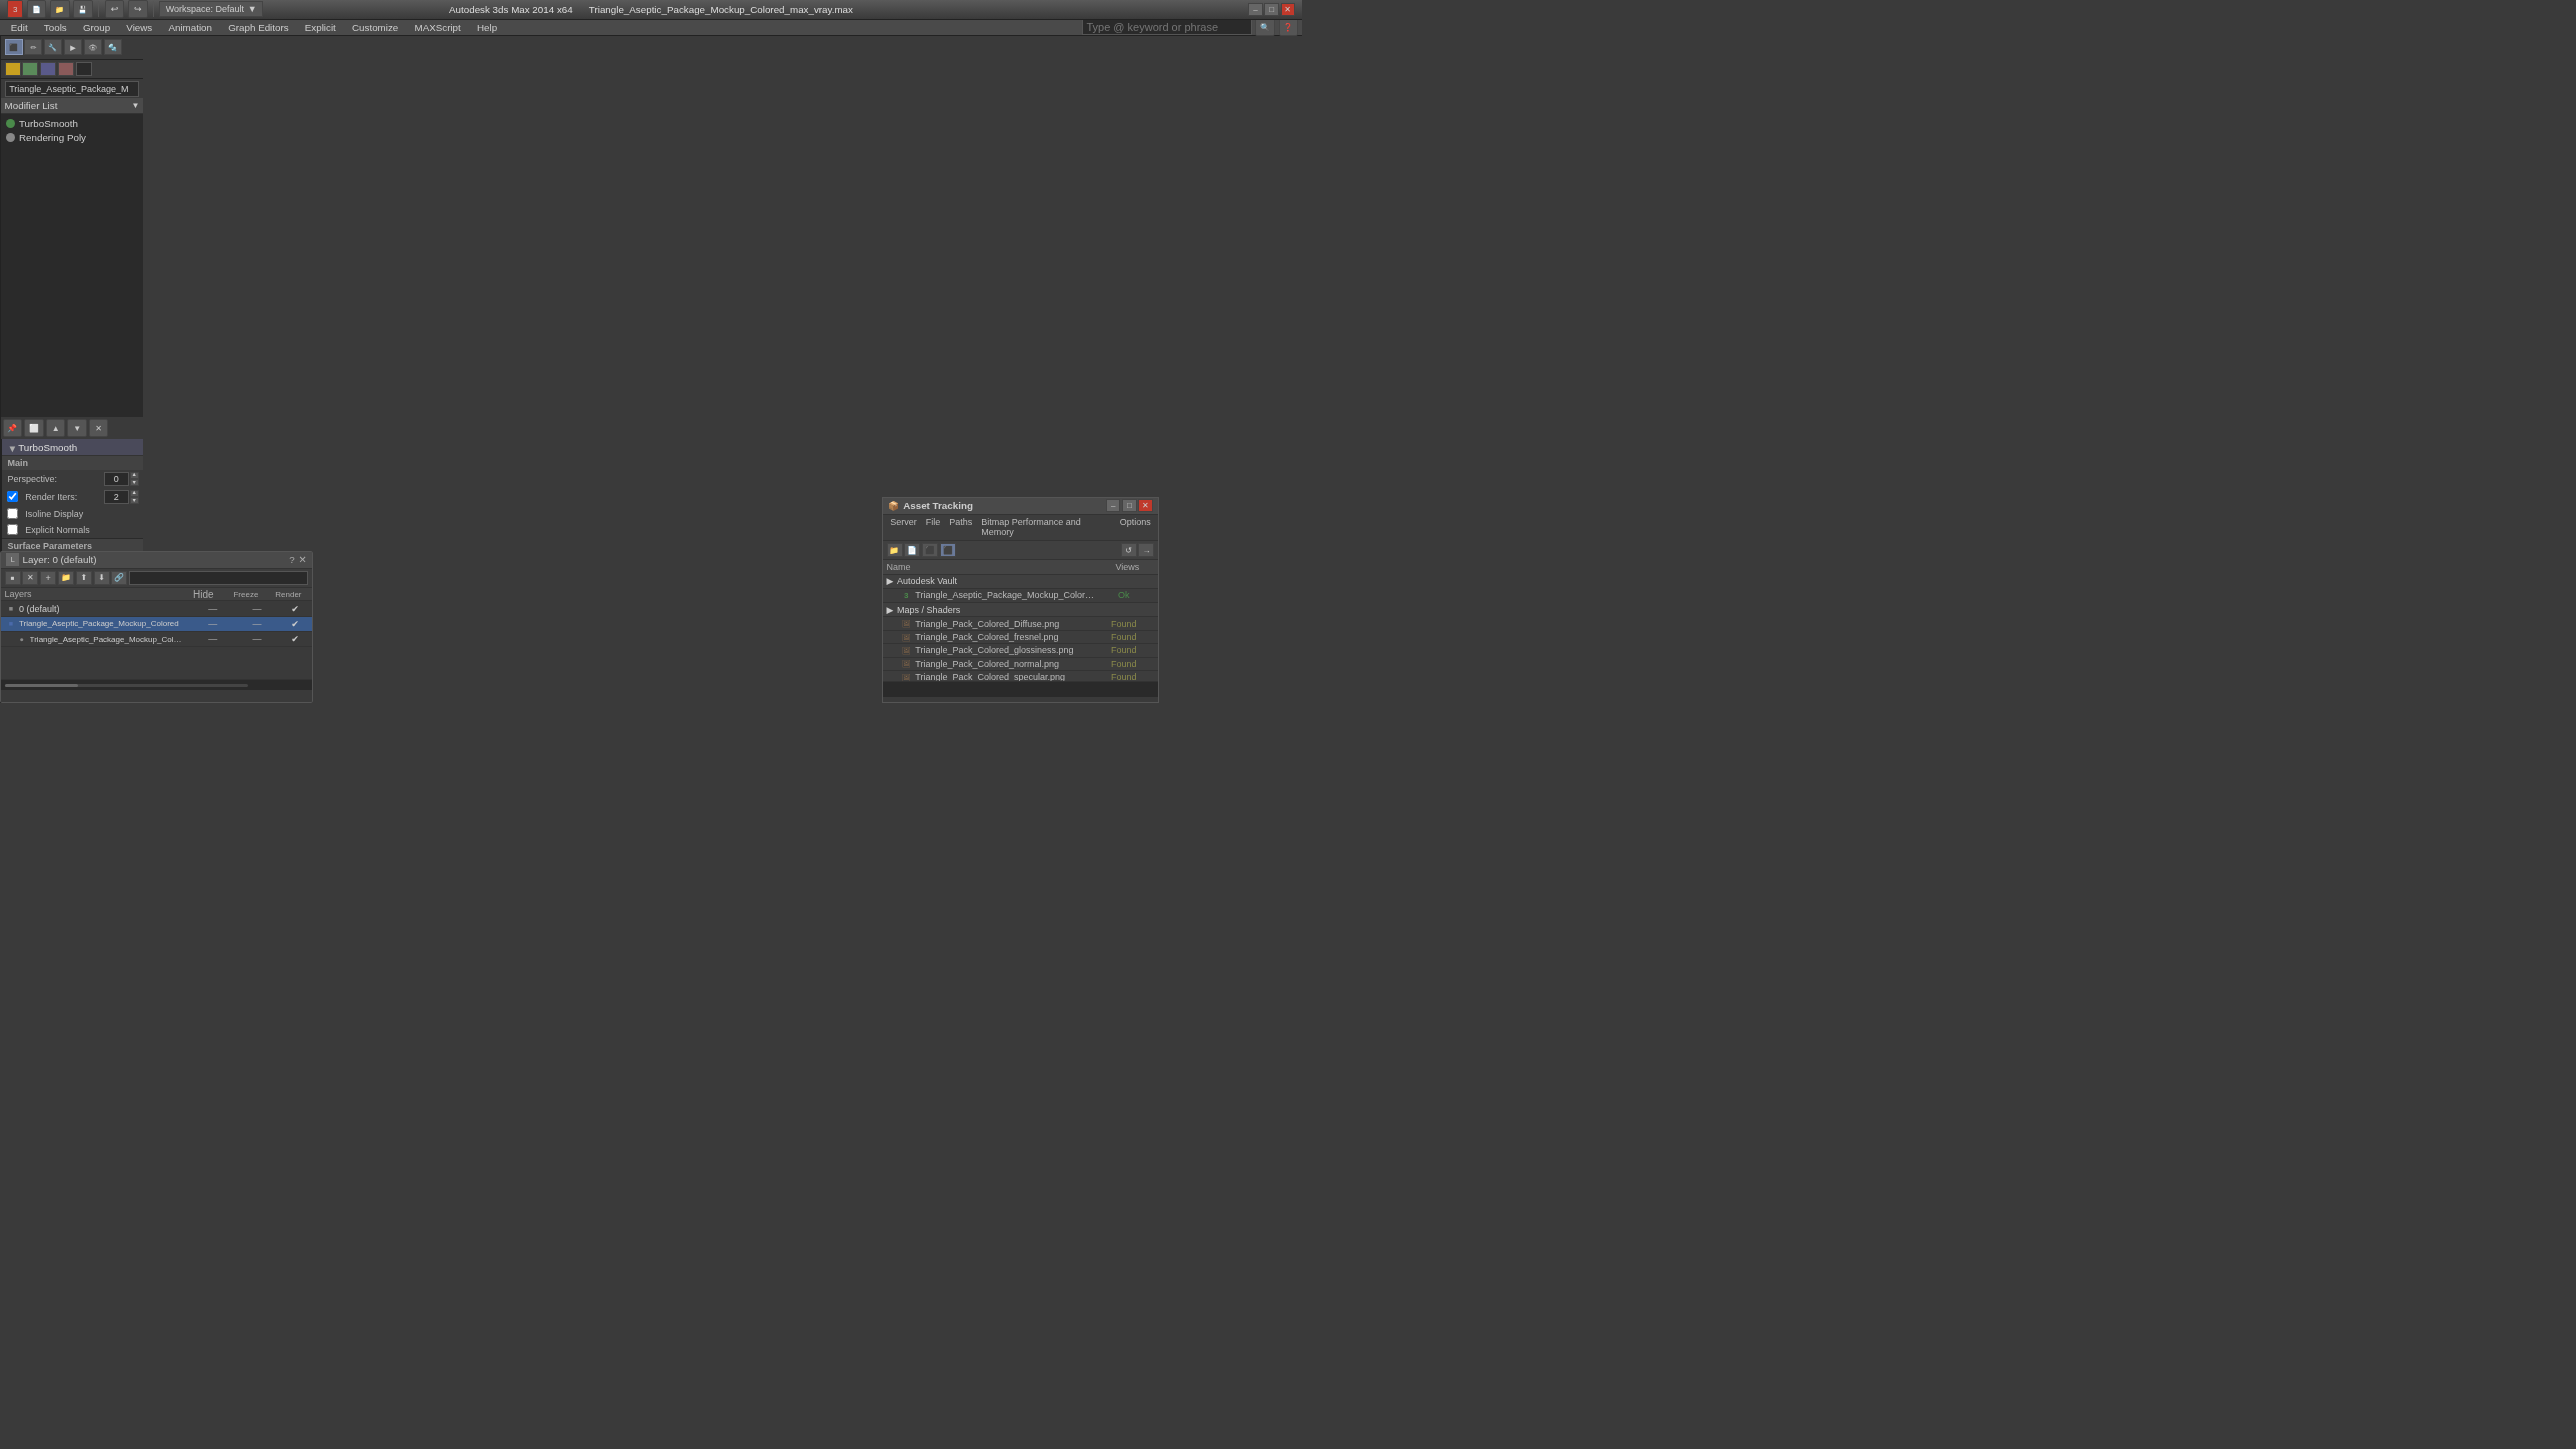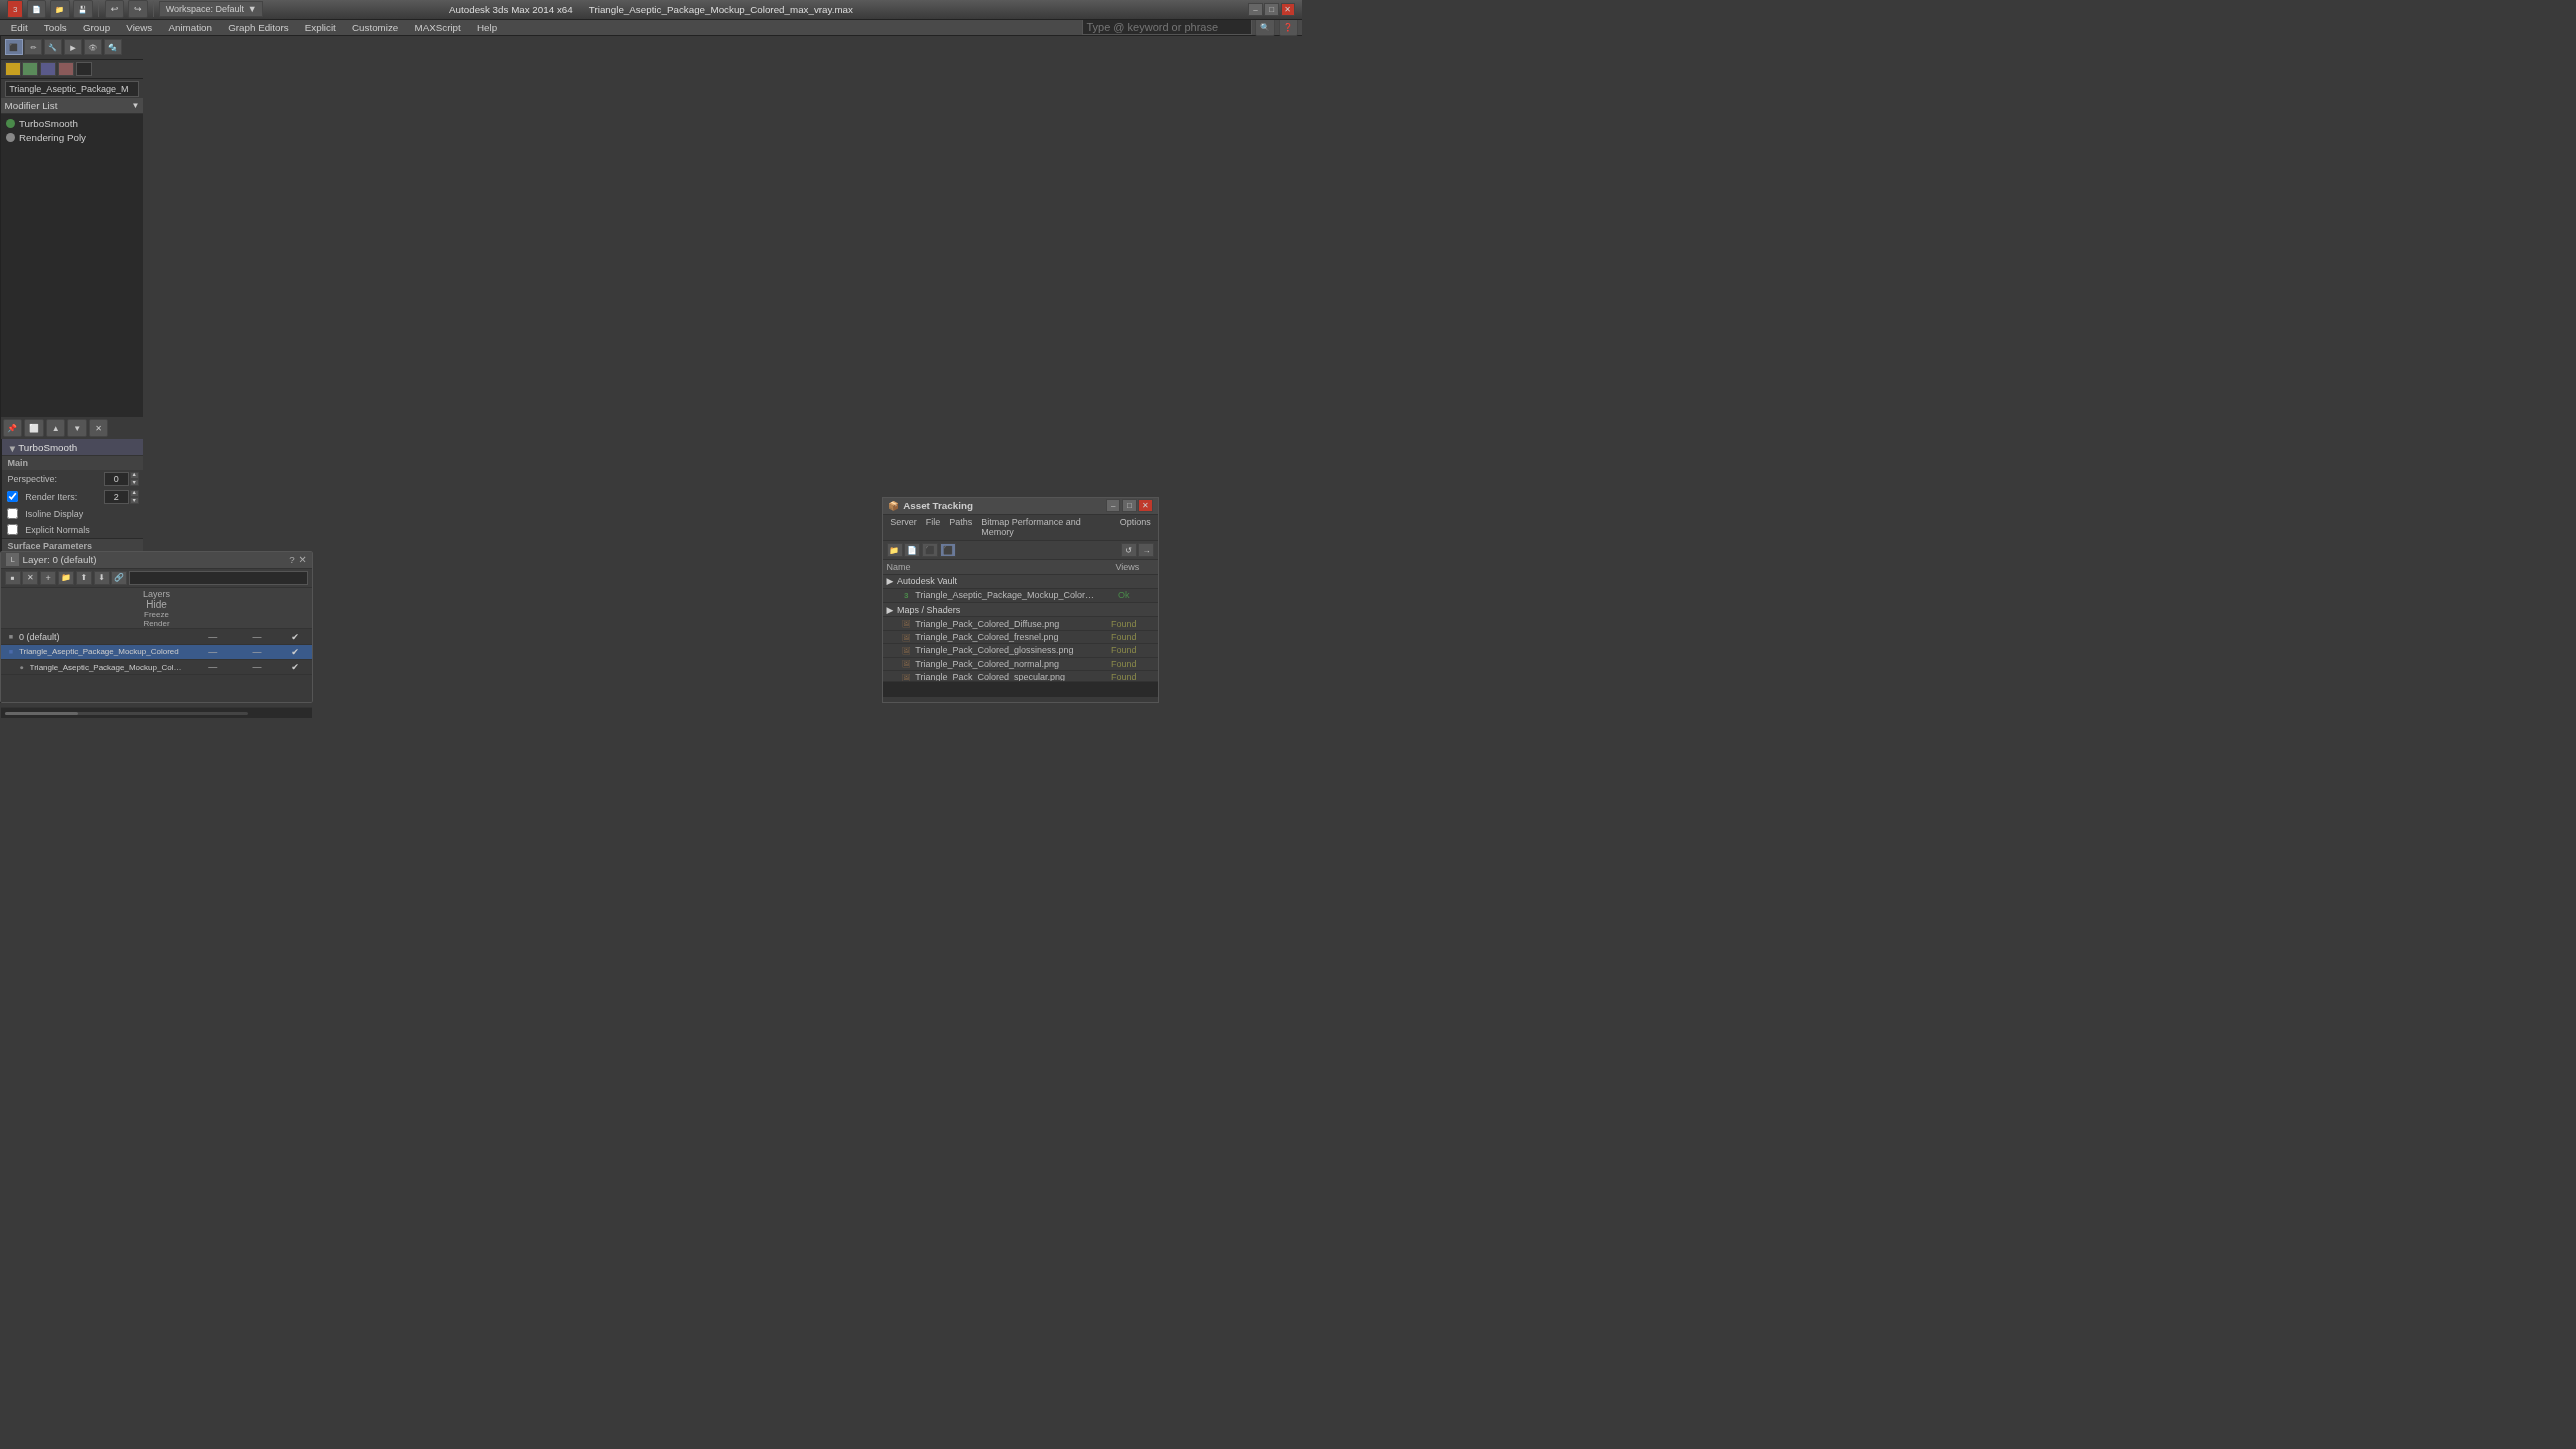--- a/index.html
+++ b/index.html
@@ -317,21 +317,20 @@
     }
 
     #layers-column-header {
       display: flex;
       align-items: center;
       padding: 0.9px 3.6px;
       background: #404040;
       border-bottom: 0.9px solid #333;
       font-size: 9px;
       color: #aaa;
-      flex-direction: column;
     }
     #layers-column-header .col-name { flex: 1; }
     #layers-column-header .col-hide { width: 40px; text-align: center; font-size: 10px; }
     #layers-column-header .col-freeze { width: 45px; text-align: center; font-size: 8px; }
     #layers-column-header .col-render { width: 40px; text-align: center; font-size: 8px; }
 
     #layers-list {
       overflow-y: auto;
       height: calc(100% - 72px);
     }

